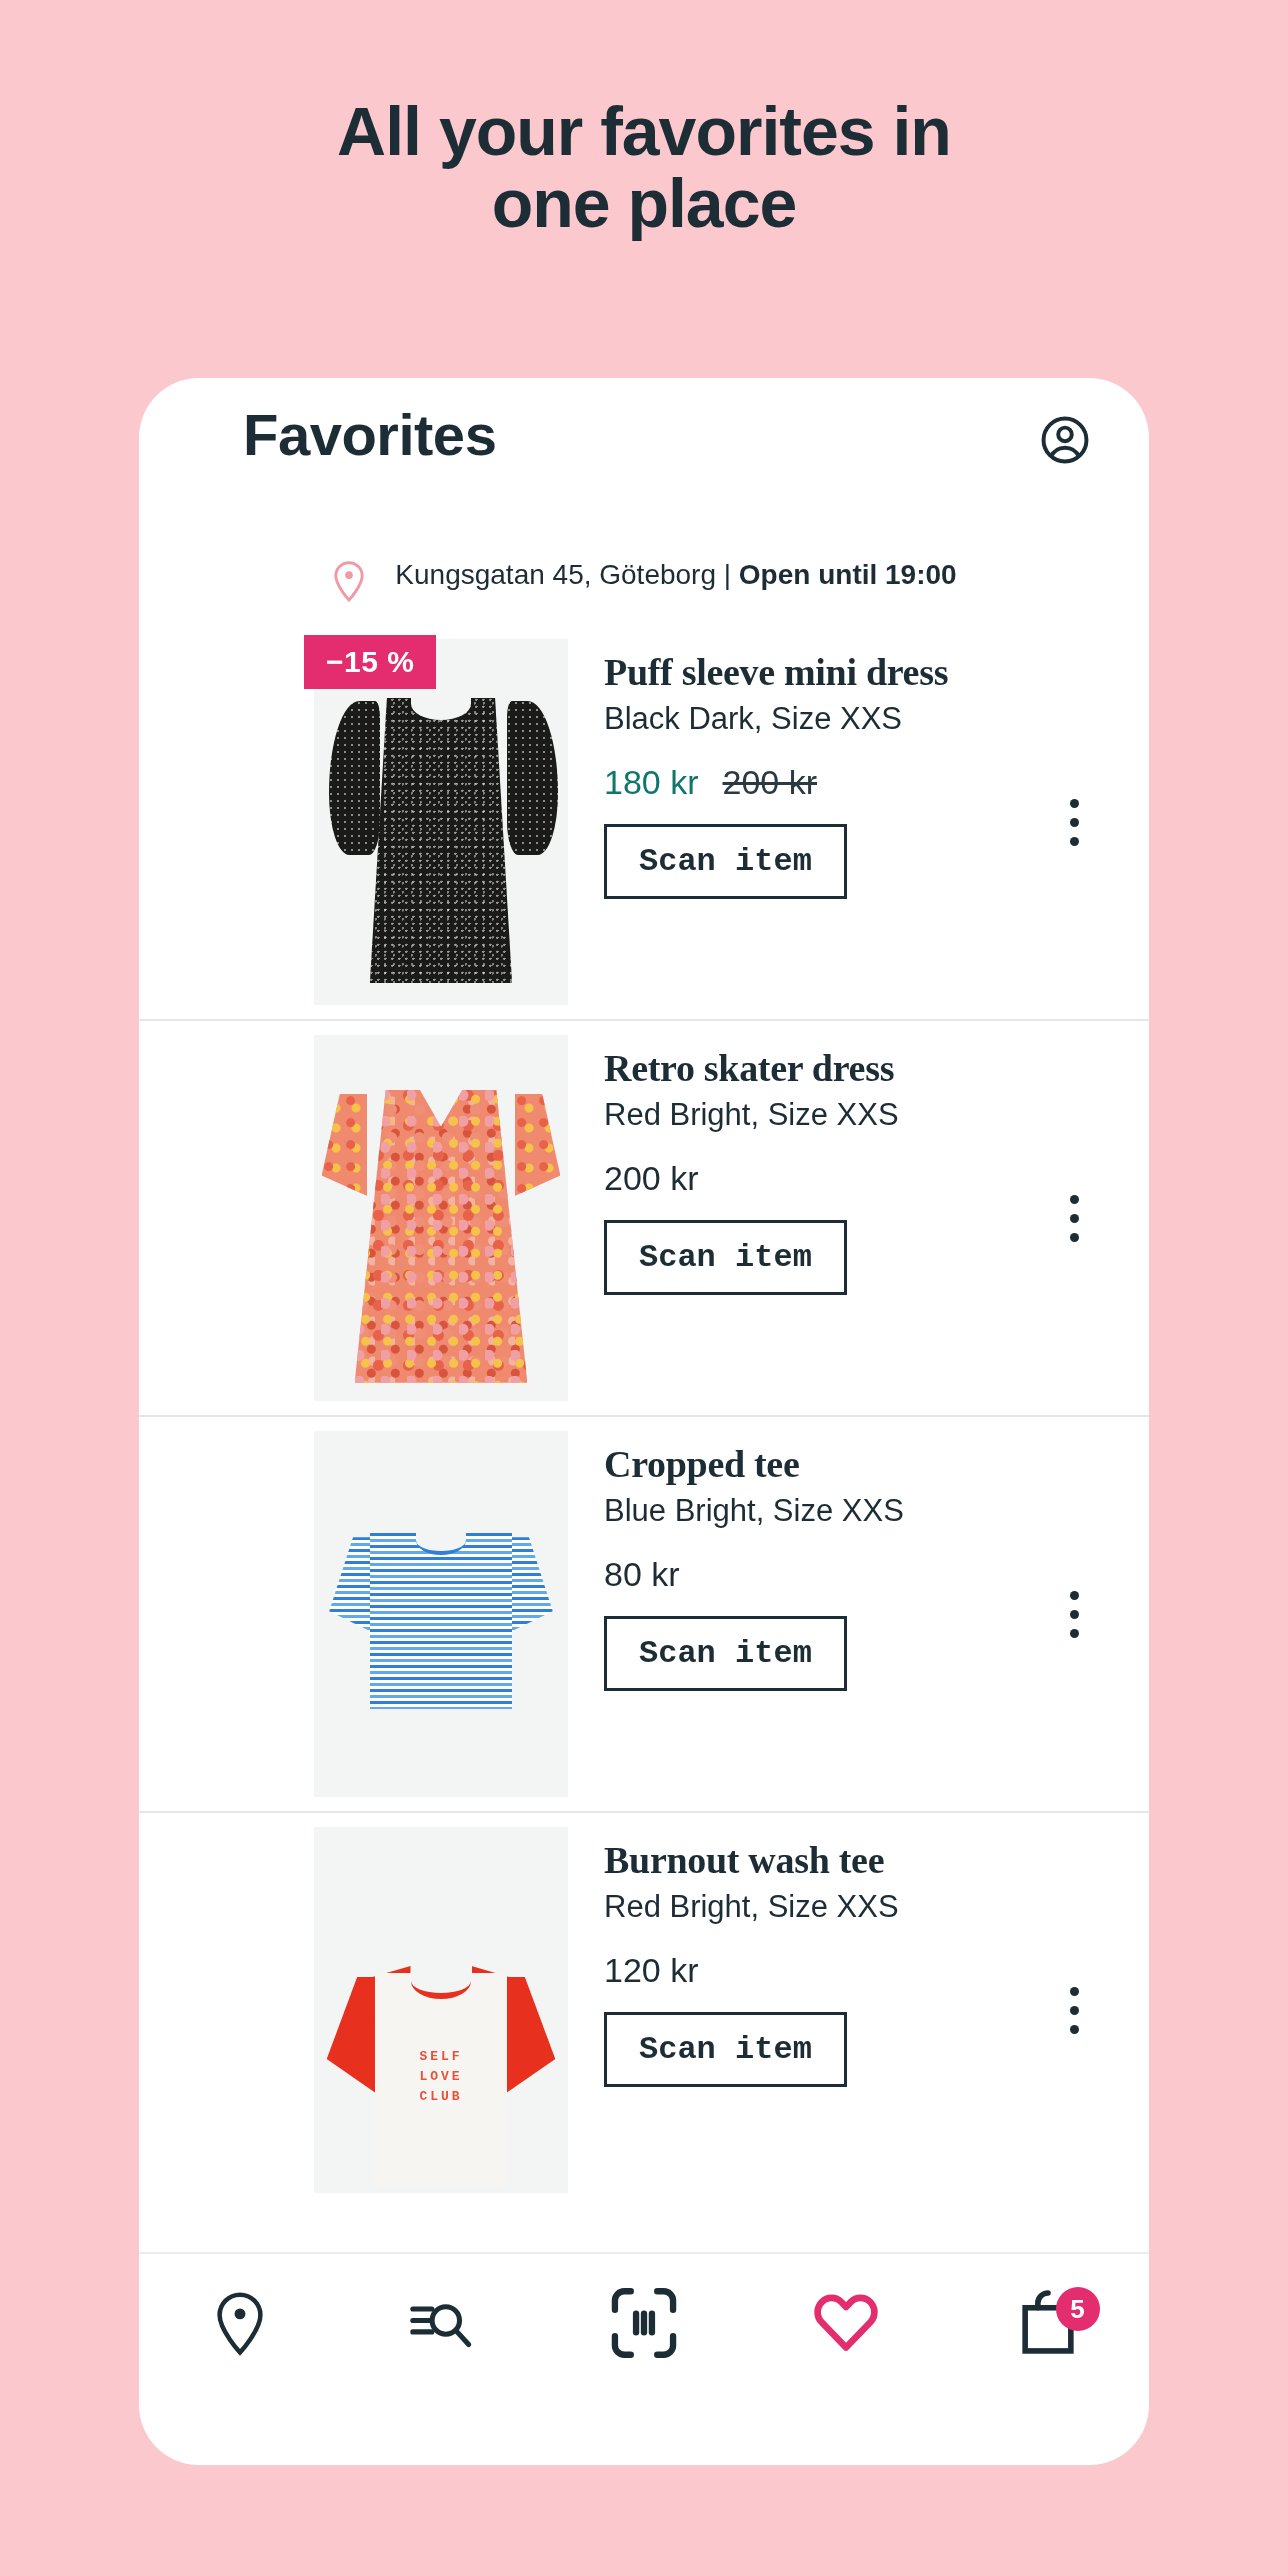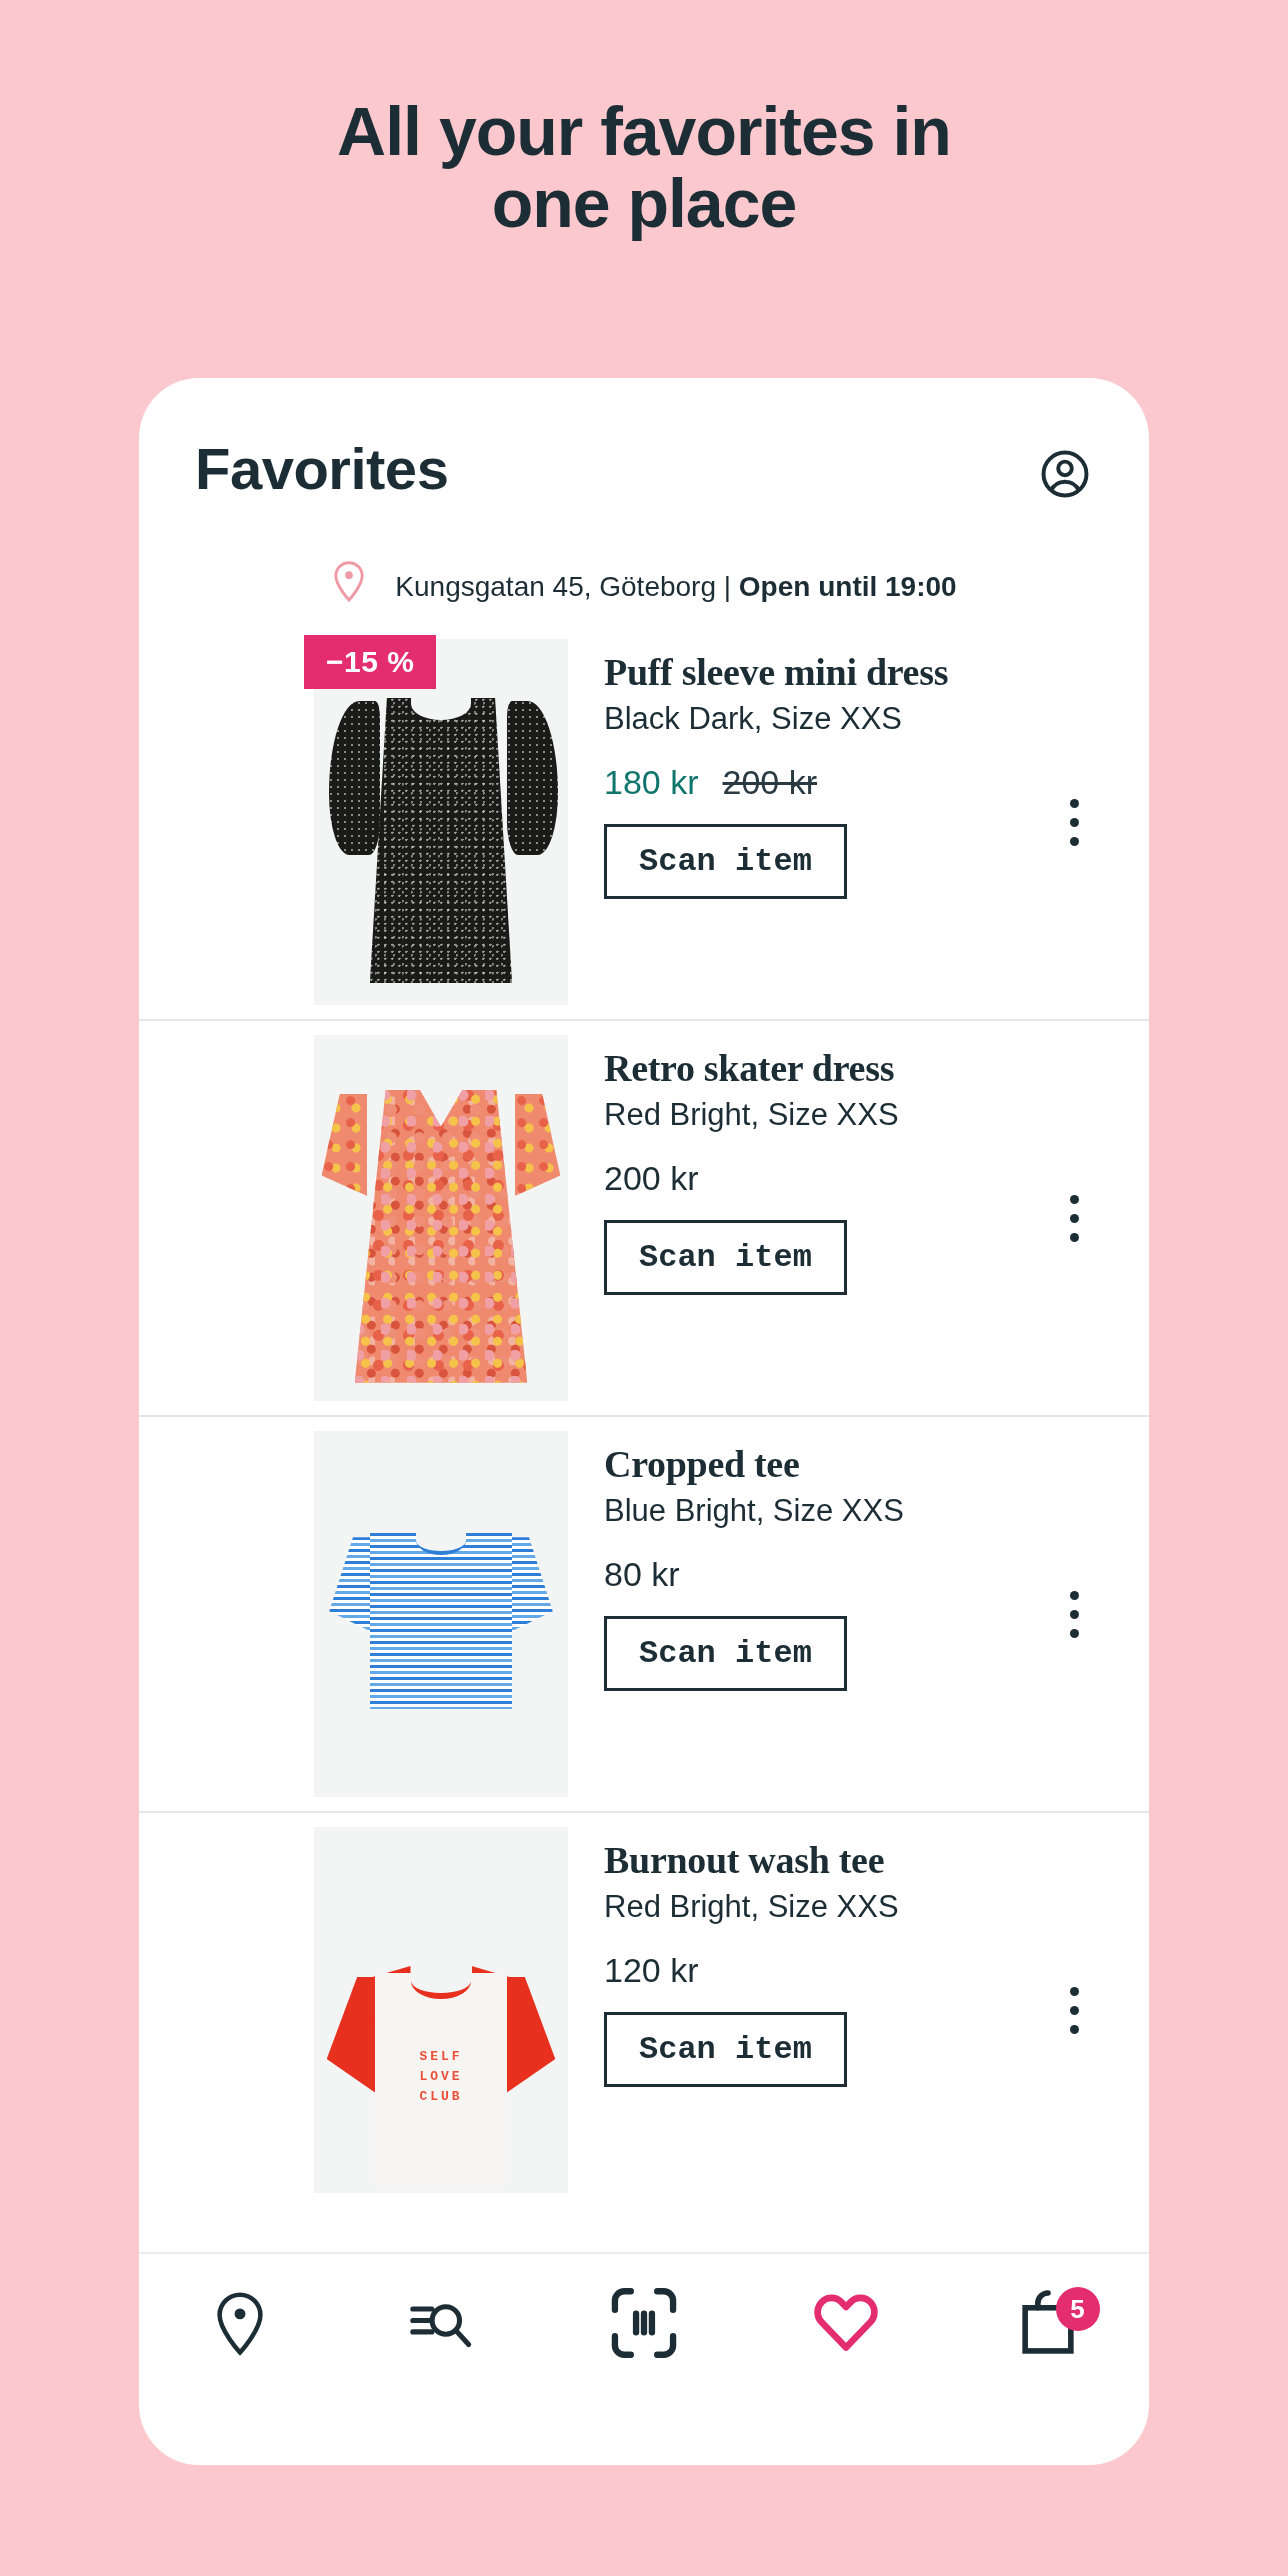--- a/index.html
+++ b/index.html
@@ -34,38 +34,39 @@
     width: 1010px; height: 2087px;
     background: #FFFFFF;
     border-radius: 60px;
     overflow: hidden;
   }
 
   
   .app-header {
     position: relative;
     height: 159px;
-    padding: 62px 56px 0 56px;
+    padding: 28px 56px 0 56px;
     display: flex;
     align-items: flex-start;
     justify-content: space-between;
+    margin-left: 48px;
   }
   .app-title {
     color: #1D2D35;
     font-size: 58px;
     font-weight: 700;
     letter-spacing: -0.5px;
     line-height: 1;
   }
   .account-icon { width: 56px; height: 56px; margin-top: 6px; display:block; }
 
   
   .location-bar {
     display: flex;
-    align-items: flex-end;
+    align-items: flex-start;
     justify-content: center;
     gap: 28px;
     margin-top: 22px;
     padding: 0 40px;
     color: #1D2D35;
     font-size: 28px;
   }
   .pin-icon { width: 36px; height: 44px; flex: none; display:block; }
   .loc-text { white-space: nowrap; }
   .loc-text b { font-weight: 700; }

